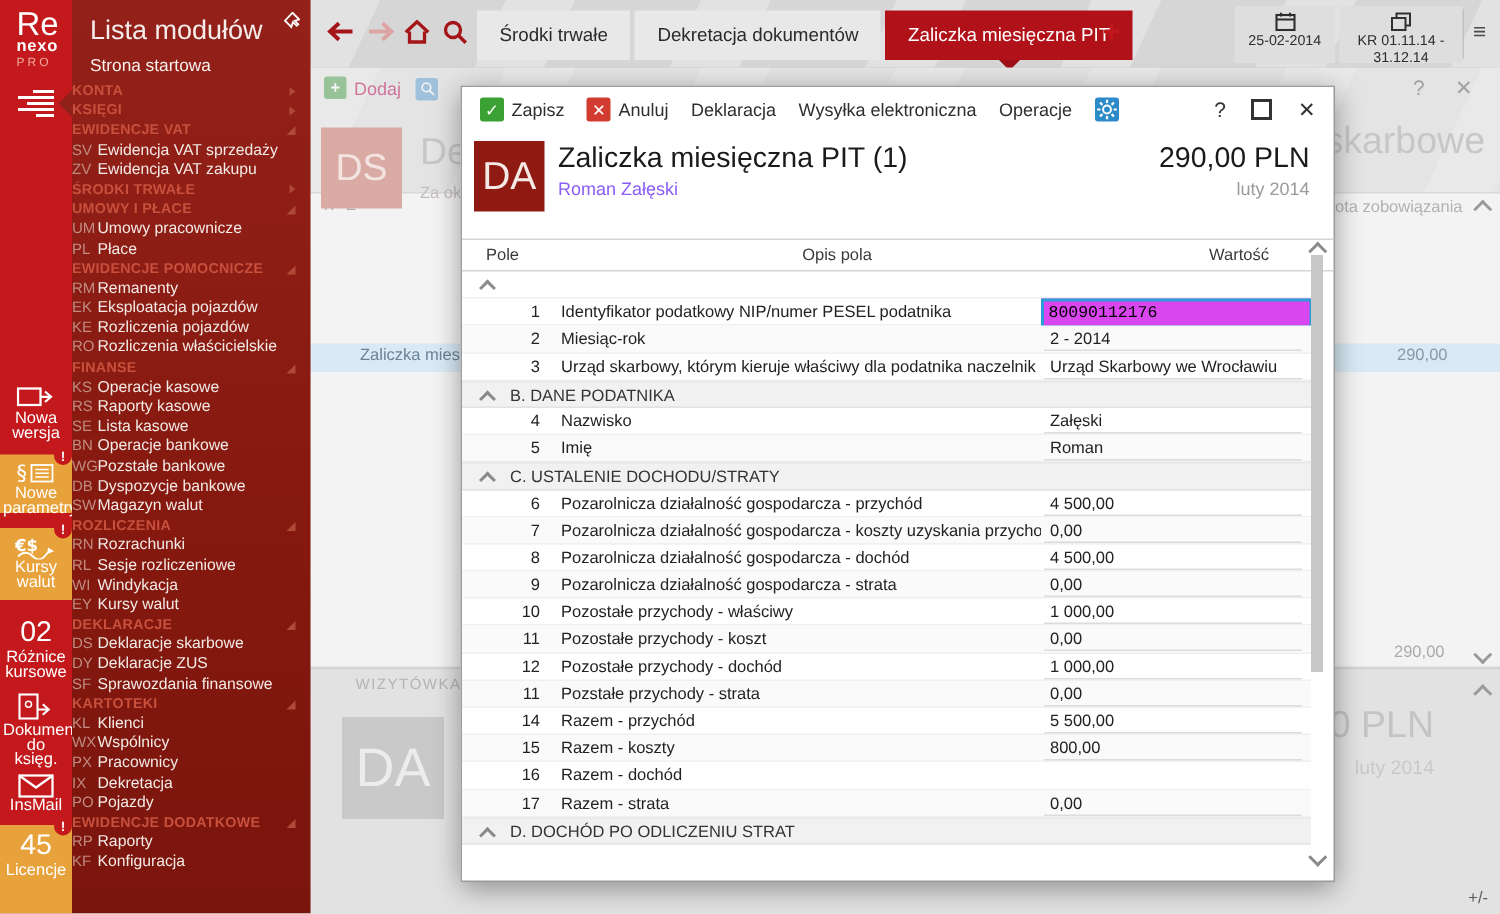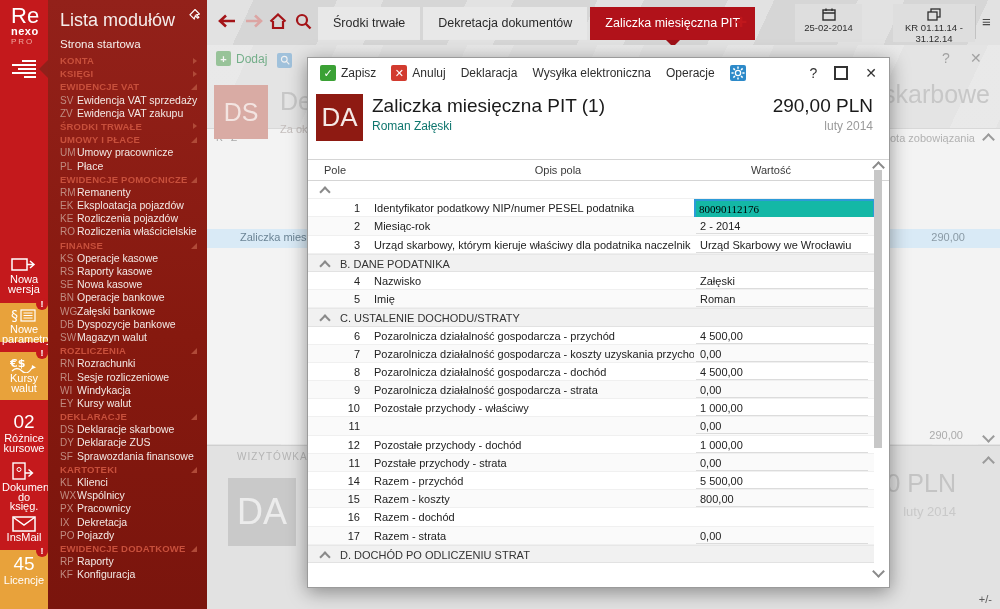--- a/index.html
+++ b/index.html
@@ -24,21 +24,21 @@
   .badge{position:absolute;top:-5px;right:0px;width:12px;height:12px;border-radius:50%;
     background:#C4191C;color:#fff;font-size:9px;line-height:12px;font-weight:bold;text-align:center;}
   
   #module-panel{position:absolute;left:48px;top:0;width:159px;height:609px;z-index:6;
     background:linear-gradient(180deg,#93211A 0%,#86190F 55%,#7A150D 100%);}
   #panel-notch{position:absolute;left:-9px;top:60px;width:0;height:0;
     border-top:9px solid transparent;border-bottom:9px solid transparent;border-right:9px solid #90201A;}
   #panel-title{color:#F5EDEB;font-size:18px;font-weight:400;padding:10px 0 4px 12px;}
   #pin{position:absolute;top:7px;right:7px;cursor:pointer;}
   #home-item{color:#F6EFEC;font-size:11.5px;padding:3px 0 4px 12px;cursor:pointer;}
-  #module-list{padding-left:12px;padding-right:6px;}
+  #module-list{padding-right:6px;}
   .grp-header{height:13.2px;line-height:13.3px;font-size:9.5px;font-weight:bold;color:#C8503C;
     position:relative;cursor:pointer;letter-spacing:.2px;}
   .grp-marker-right{position:absolute;right:4px;top:3.5px;width:0;height:0;
     border-top:3.5px solid transparent;border-bottom:3.5px solid transparent;border-left:4.5px solid #B04A38;}
   .grp-marker-exp{position:absolute;right:4px;top:4px;width:0;height:0;
     border-left:6px solid transparent;border-bottom:6px solid #B04A38;}
   .mod-item{height:13.2px;line-height:13.2px;font-size:10.5px;color:#F3E9E5;cursor:pointer;white-space:nowrap;}
   .mod-item .code{display:inline-block;width:17px;color:#C08B80;font-size:10px;}
   
   #topbar{position:absolute;left:207px;top:0;width:793px;height:45px;background:#D6D6D6;z-index:5;overflow:hidden;}
@@ -76,58 +76,58 @@
   .icbox{width:16px;height:16px;display:inline-flex;align-items:center;justify-content:center;
     color:#fff;font-size:11px;font-weight:bold;border-radius:2px;}
   .m-btn{display:inline-flex;align-items:center;gap:5px;font-size:12px;color:#2E2E2E;cursor:pointer;white-space:nowrap;}
   #m-winctl{margin-left:auto;display:inline-flex;align-items:center;gap:17px;}
   #m-winctl .wc{font-size:14px;color:#333;cursor:pointer;line-height:14px;}
   #m-max{width:10px;height:10px;border:2px solid #333;cursor:pointer;}
   #m-header{position:absolute;left:0;top:30px;width:100%;height:62px;}
   #m-da{position:absolute;left:8px;top:6px;width:47px;height:47px;background:#8E1A12;color:#F5E9E6;
     font-size:26px;display:flex;align-items:center;justify-content:center;}
   #m-title{position:absolute;left:64px;top:7px;font-size:19px;color:#1A1A1A;}
-  #m-sub{position:absolute;left:64px;top:31px;font-size:12px;color:#0f766e;}
+  #m-sub{position:absolute;left:64px;top:31px;font-size:12px;color:#8b5cf6;}
   #m-amount{position:absolute;right:16px;top:7px;font-size:19px;color:#1A1A1A;}
   #m-period{position:absolute;right:16px;top:31px;font-size:12px;color:#9A9A9A;}
   #t-header{position:absolute;left:0;top:101px;width:100%;height:22px;
     border-top:1px solid #D5D5D5;border-bottom:1px solid #D5D5D5;box-sizing:border-box;
     font-size:11px;color:#3A3A3A;}
   #t-header .h-pole{position:absolute;left:16px;top:4px;}
   #t-header .h-opis{position:absolute;left:160px;width:180px;top:4px;text-align:center;}
-  #t-header .h-wart{position:absolute;left:388px;width:150px;top:4px;text-align:center;}
+  #t-header .h-wart{position:absolute;left:388px;width:150px;top:4px;text-align:right;}
   #t-body{position:absolute;left:0;top:123px;width:566px;height:401px;overflow:hidden;}
   .trow{position:relative;height:18.2px;line-height:18.2px;font-size:11px;color:#222;
     border-bottom:1px solid #F0F0F0;box-sizing:border-box;cursor:default;}
   .trow.alt{background:#FAFAFA;}
   .trow.section{background:#F1F1F1;border-bottom:1px solid #E2E2E2;border-top:1px solid #E7E7E7;color:#333;}
   .trow .rnum{position:absolute;left:0;width:52px;text-align:right;color:#222;}
   .trow .rlab{position:absolute;left:66px;right:180px;white-space:nowrap;overflow:hidden;}
   .trow .slab{position:absolute;left:32px;white-space:nowrap;}
   .trow .rchev{position:absolute;left:13px;top:7px;width:6px;height:6px;
     border-left:2px solid #8A8A8A;border-top:2px solid #8A8A8A;transform:rotate(45deg);}
   .trow .rval{position:absolute;left:388px;width:172px;height:17px;border-bottom:1px solid #DCDCDC;
     padding-left:4px;box-sizing:border-box;white-space:nowrap;}
   .trow input.rinput{position:absolute;left:386px;top:0px;width:174px;height:16px;
-    border:2px solid #2D9BD8;font-size:11px;padding:0 0 0 3px;font-family:Liberation Serif, serif;box-sizing:content-box;background:#14b8a6;}
+    border:2px solid #2D9BD8;font-size:11px;padding:0 0 0 3px;font-family:Liberation Mono, monospace;box-sizing:content-box;background:#d946ef;}
   #t-scroll{position:absolute;right:5px;top:101px;width:12px;height:423px;}
   #t-thumb{position:absolute;left:2px;top:11px;width:8px;height:278px;background:#C7C7C7;cursor:pointer;}
   #t-scroll .chev{border-color:#8A8A8A;}
   
   .fad{color:#C7C7C7;}
 </style>
 </head>
 <body>
 
 <div id="bgwin">
   <div class="stripes"></div>
 
   <div class="bg-abs" style="left:9px;top:6px;display:flex;gap:5px;align-items:center;opacity:.55;">
     <span class="icbox" style="background:#57A559;width:15px;height:15px;">+</span>
-    <span style="font-size:12px;color:#15803d;">Dodaj</span>
+    <span style="font-size:12px;color:#be185d;">Dodaj</span>
   </div>
   <div class="bg-abs" style="left:70px;top:6px;opacity:.5;">
     <span class="icbox" style="background:#5E9FD4;width:15px;height:15px;">
       <svg width="10" height="10" viewBox="0 0 14 14">
           <circle cx="6" cy="6" r="4" fill="none" stroke="#fff" stroke-width="1.6"></circle>
           <path d="M9 9 L13 13" stroke="#fff" stroke-width="1.6"></path>
         </svg>
     </span>
   </div>
 
@@ -189,21 +189,21 @@
       </svg>
   </span>
 
   <div id="tabs">
       <div class="tab">Środki trwałe</div>
       <div class="tab">Dekretacja dokumentów</div>
       <div class="tab active">Zaliczka miesięczna PIT</div>
     </div>
   <span id="tab-add">+</span>
 
-  <div class="tb-widget" style="left:588px;width:67px;">
+  <div class="tb-widget" style="left:616px;width:67px;">
     <svg width="14" height="13" viewBox="0 0 14 13">
         <rect x="1" y="2" width="12" height="10" fill="none" stroke="#2E2E2E" stroke-width="1.4"></rect>
         <path d="M1 5 H13 M4 0.5 V3 M10 0.5 V3" stroke="#2E2E2E" stroke-width="1.4"></path>
       </svg>
     <div class="wtext">25-02-2014</div>
   </div>
   <div class="tb-widget" style="left:686px;width:82px;">
     <svg width="14" height="13" viewBox="0 0 14 13">
         <rect x="4" y="1" width="9" height="8" fill="none" stroke="#2E2E2E" stroke-width="1.3"></rect>
         <rect x="1" y="4" width="9" height="8" fill="#DEDEDE" stroke="#2E2E2E" stroke-width="1.3"></rect>
@@ -300,23 +300,23 @@
       <div class="mod-item"><span class="code">UM</span><span>Umowy pracownicze</span></div>
       <div class="mod-item"><span class="code">PL</span><span>Płace</span></div>
       <div class="grp-header"><span>EWIDENCJE POMOCNICZE</span><span class="grp-marker-exp"></span></div>
       <div class="mod-item"><span class="code">RM</span><span>Remanenty</span></div>
       <div class="mod-item"><span class="code">EK</span><span>Eksploatacja pojazdów</span></div>
       <div class="mod-item"><span class="code">KE</span><span>Rozliczenia pojazdów</span></div>
       <div class="mod-item"><span class="code">RO</span><span>Rozliczenia właścicielskie</span></div>
       <div class="grp-header"><span>FINANSE</span><span class="grp-marker-exp"></span></div>
       <div class="mod-item"><span class="code">KS</span><span>Operacje kasowe</span></div>
       <div class="mod-item"><span class="code">RS</span><span>Raporty kasowe</span></div>
-      <div class="mod-item"><span class="code">SE</span><span>Nowa kasowe</span></div>
+      <div class="mod-item"><span class="code">SE</span><span>Lista kasowe</span></div>
       <div class="mod-item"><span class="code">BN</span><span>Operacje bankowe</span></div>
-      <div class="mod-item"><span class="code">WG</span><span>Załęski bankowe</span></div>
+      <div class="mod-item"><span class="code">WG</span><span>Pozstałe bankowe</span></div>
       <div class="mod-item"><span class="code">DB</span><span>Dyspozycje bankowe</span></div>
       <div class="mod-item"><span class="code">SW</span><span>Magazyn walut</span></div>
       <div class="grp-header"><span>ROZLICZENIA</span><span class="grp-marker-exp"></span></div>
       <div class="mod-item"><span class="code">RN</span><span>Rozrachunki</span></div>
       <div class="mod-item"><span class="code">RL</span><span>Sesje rozliczeniowe</span></div>
       <div class="mod-item"><span class="code">WI</span><span>Windykacja</span></div>
       <div class="mod-item"><span class="code">EY</span><span>Kursy walut</span></div>
       <div class="grp-header"><span>DEKLARACJE</span><span class="grp-marker-exp"></span></div>
       <div class="mod-item"><span class="code">DS</span><span>Deklaracje skarbowe</span></div>
       <div class="mod-item"><span class="code">DY</span><span>Deklaracje ZUS</span></div>
@@ -439,20 +439,21 @@
         <span class="rlab">Pozarolnicza działalność gospodarcza - strata</span>
         <div class="rval">0,00</div>
       </div>
       <div class="trow field">
         <span class="rnum">10</span>
         <span class="rlab">Pozostałe przychody - właściwy</span>
         <div class="rval">1 000,00</div>
       </div>
       <div class="trow field alt">
         <span class="rnum">11</span>
+        <span class="rlab">Pozostałe przychody - koszt</span>
         <div class="rval">0,00</div>
       </div>
       <div class="trow field">
         <span class="rnum">12</span>
         <span class="rlab">Pozostałe przychody - dochód</span>
         <div class="rval">1 000,00</div>
       </div>
       <div class="trow field alt">
         <span class="rnum">11</span>
         <span class="rlab">Pozstałe przychody - strata</span>

